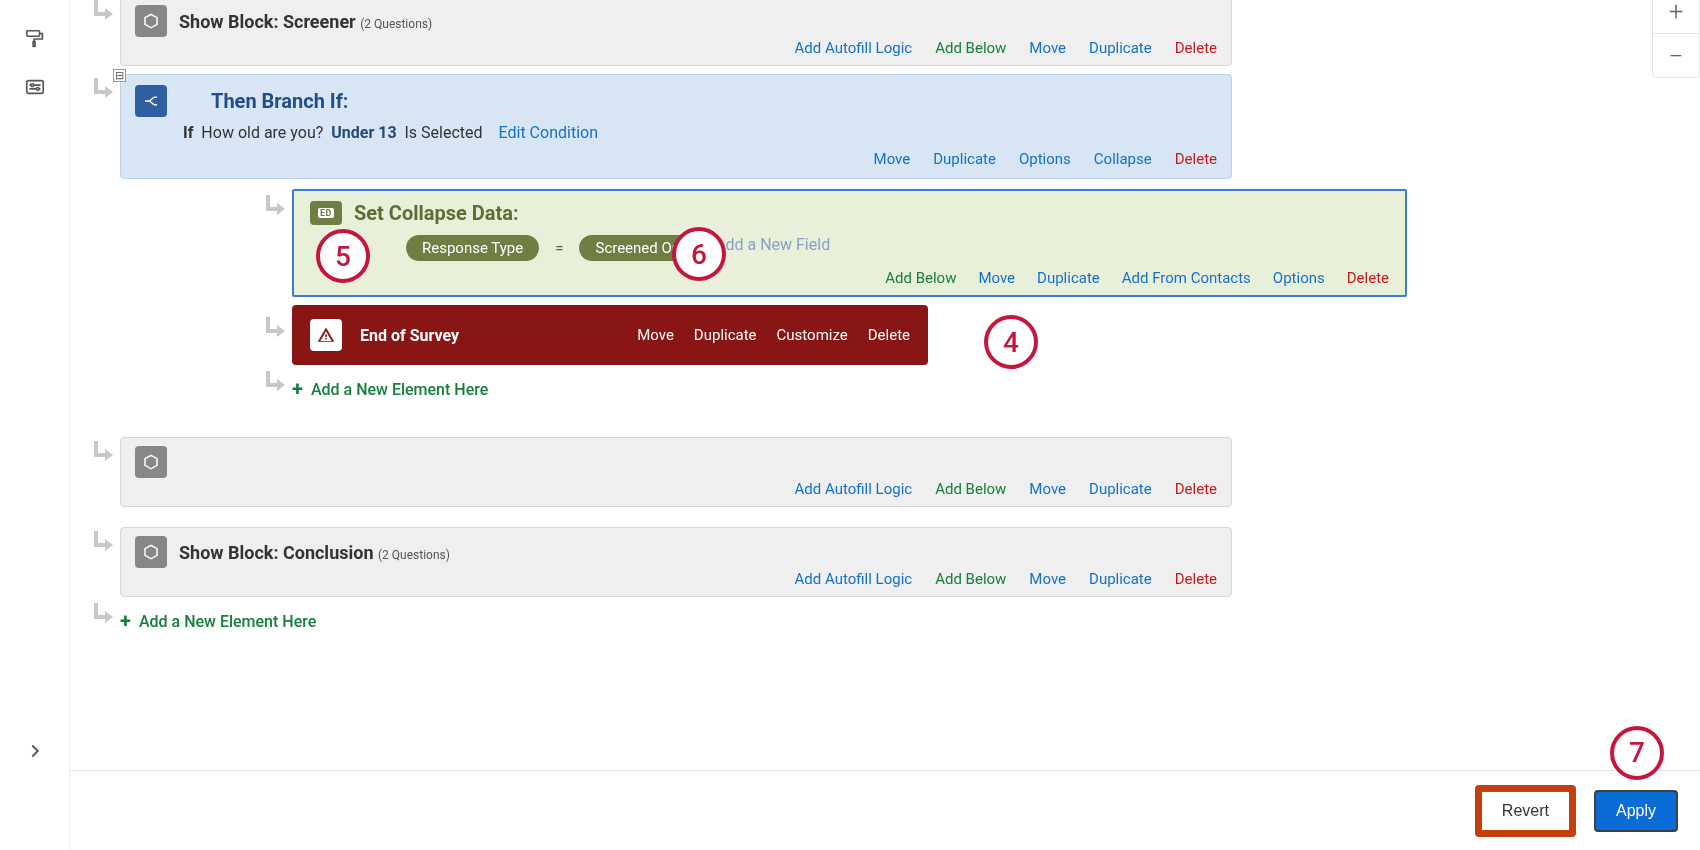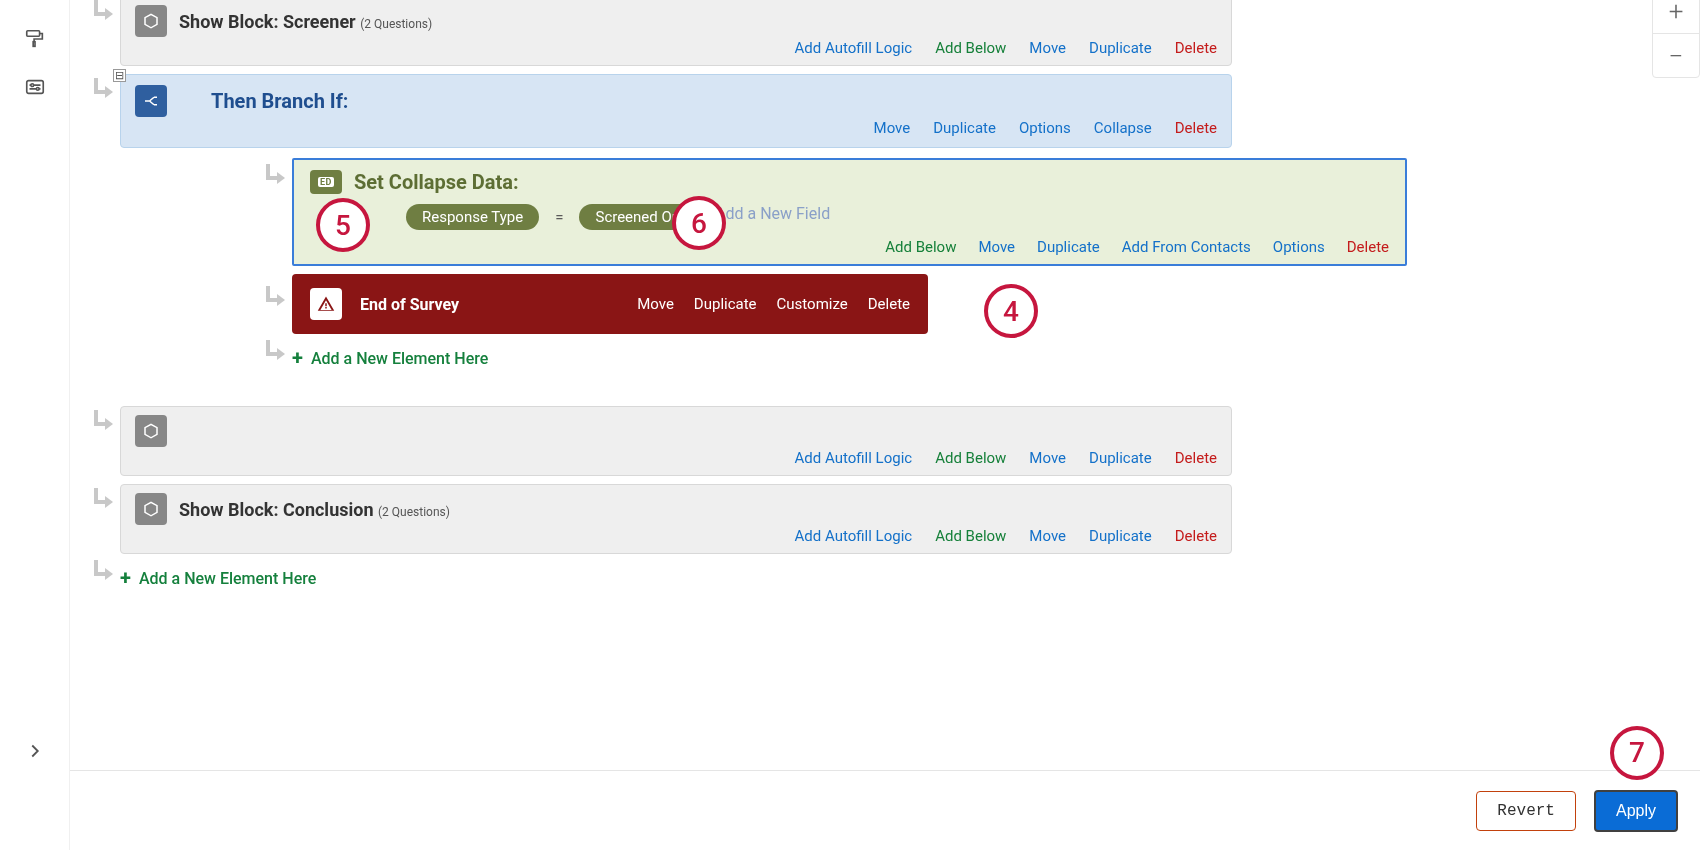--- a/index.html
+++ b/index.html
@@ -128,21 +128,21 @@
   .eos-actions a { color:#fff; cursor:pointer; }
 
   .add-elem { display:flex; align-items:center; gap:8px; color:#15803d; font-size:16px; font-weight:500; padding:6px 0; cursor:pointer;}
   .add-elem .plus { font-size:20px; font-weight:700; }
 
   
   .footer {
     height: 80px; border-top:1px solid #e5e5e5; display:flex; align-items:center; justify-content:flex-end; gap:18px; padding:0 22px 0 0;
   }
   .btn { border-radius:4px; padding:10px 20px; font-size:16px; cursor:pointer; }
-  .btn-outline { border:1px solid #c2410c; background:#fff; color:#333;font-family:Liberation Mono, monospace; }
+  .btn-outline { border:7px solid #c2410c; background:#fff; color:#333; }
   .btn-primary { border:2px solid #404040; background:#0a6cd6; color:#ffffff; }
 
   
   .zoom {
     position:absolute; right:0; top:-12px; width:48px; background:#fff; border:1px solid #e5e5e5;
     border-radius:0 0 4px 4px; overflow:hidden;
   }
   .zoom div { height:44px; display:flex; align-items:center; justify-content:center; color:#666; font-size:26px; cursor:pointer; font-weight:300;}
   .zoom div + div { border-top:1px solid #e5e5e5; }
 
@@ -239,20 +239,27 @@
                 <svg viewBox="0 0 24 24" fill="none" stroke="currentColor" stroke-width="2">
                     <path d="M4 12h6"></path>
                     <path d="M10 12l6-5"></path>
                     <path d="M10 12l6 5"></path>
                     <path d="M16 7l4 0"></path>
                     <path d="M16 17l4 0"></path>
                   </svg>
               </span>
               <span class="branch-title">Then Branch If:</span>
             </div>
+            <div class="branch-cond">
+              <span class="if">If</span>&nbsp;
+              <span>How old are you?</span>&nbsp;
+              <span class="ans">Under 13</span>&nbsp;
+              <span>Is Selected</span>
+              <a class="edit">Edit Condition</a>
+            </div>
             <div class="block-actions">
               <a class="lnk-blue">Move</a>
               <a class="lnk-blue">Duplicate</a>
               <a class="lnk-blue">Options</a>
               <a class="lnk-blue">Collapse</a>
               <a class="lnk-red">Delete</a>
             </div>
           </div>
         </div>
 
@@ -347,21 +354,21 @@
             <div class="block-actions">
               <a class="lnk-blue">Add Autofill Logic</a>
               <a class="lnk-green">Add Below</a>
               <a class="lnk-blue">Move</a>
               <a class="lnk-blue">Duplicate</a>
               <a class="lnk-red">Delete</a>
             </div>
           </div>
         </div>
 
-        <div class="flow-row" style="margin-top:8px;">
+        <div class="flow-row" style="margin-top:20px;">
           <div class="arrow">
             <svg viewBox="0 0 24 28">
                 <path d="M4 0 v14 h10" fill="none" stroke="#c8c8c8" stroke-width="4"></path>
                 <path d="M13 8 l8 6 -8 6 z" fill="#c8c8c8"></path>
               </svg>
           </div>
           <div class="block wide">
             <div class="block-header">
               <span class="block-icon">
                 <svg viewBox="0 0 24 24" fill="currentColor">

